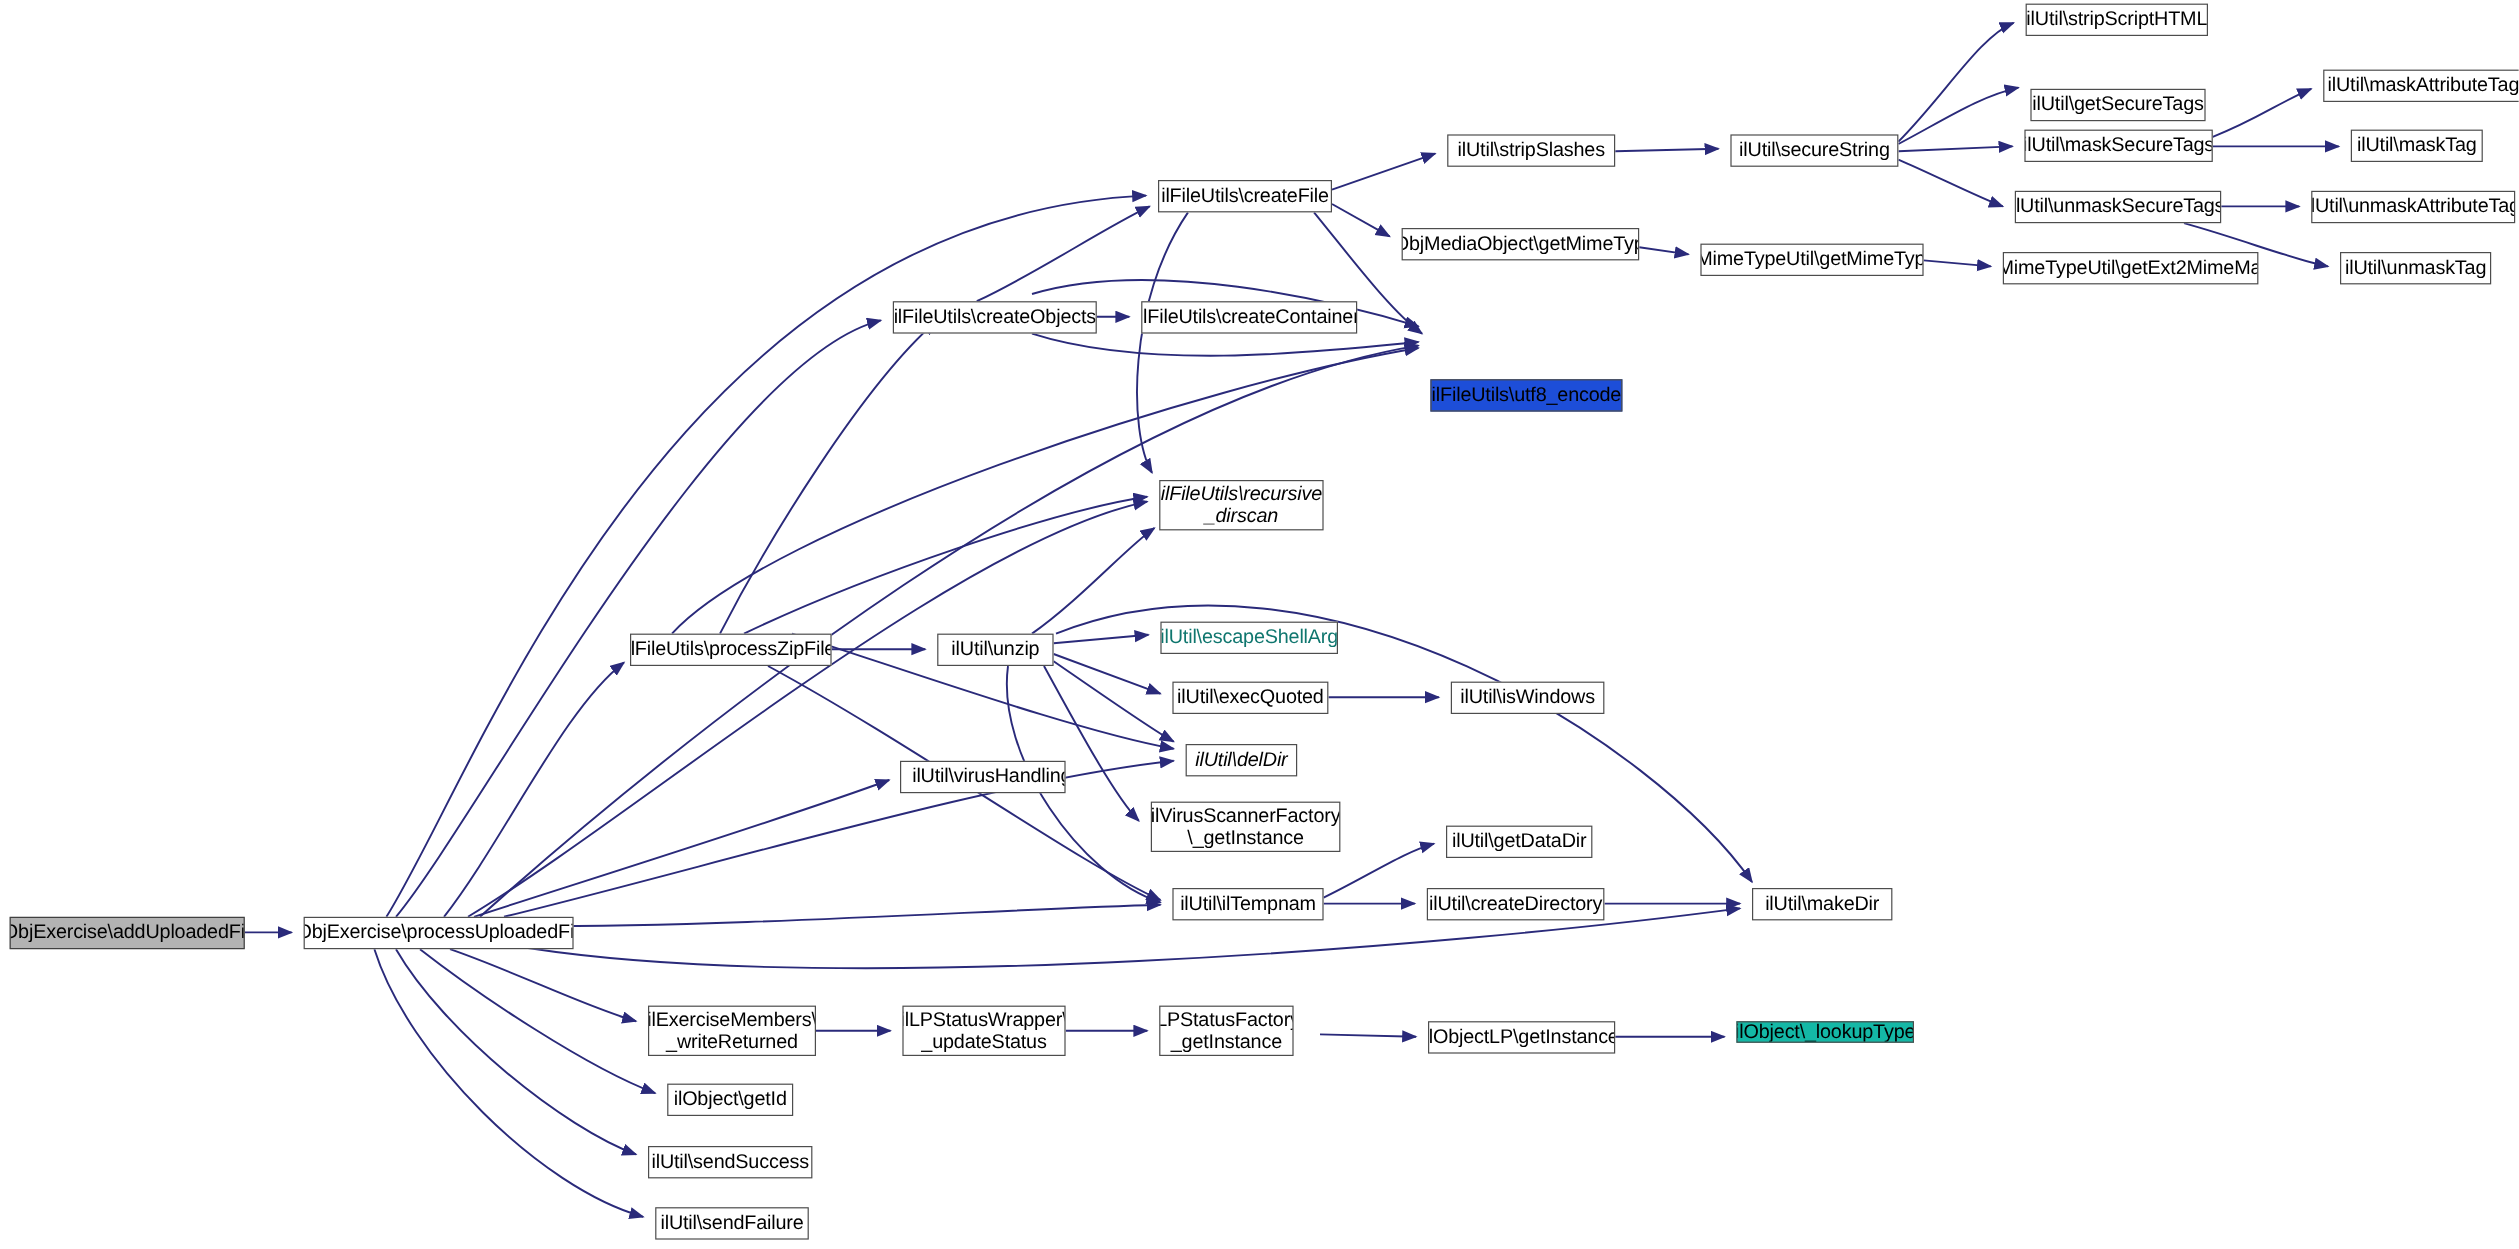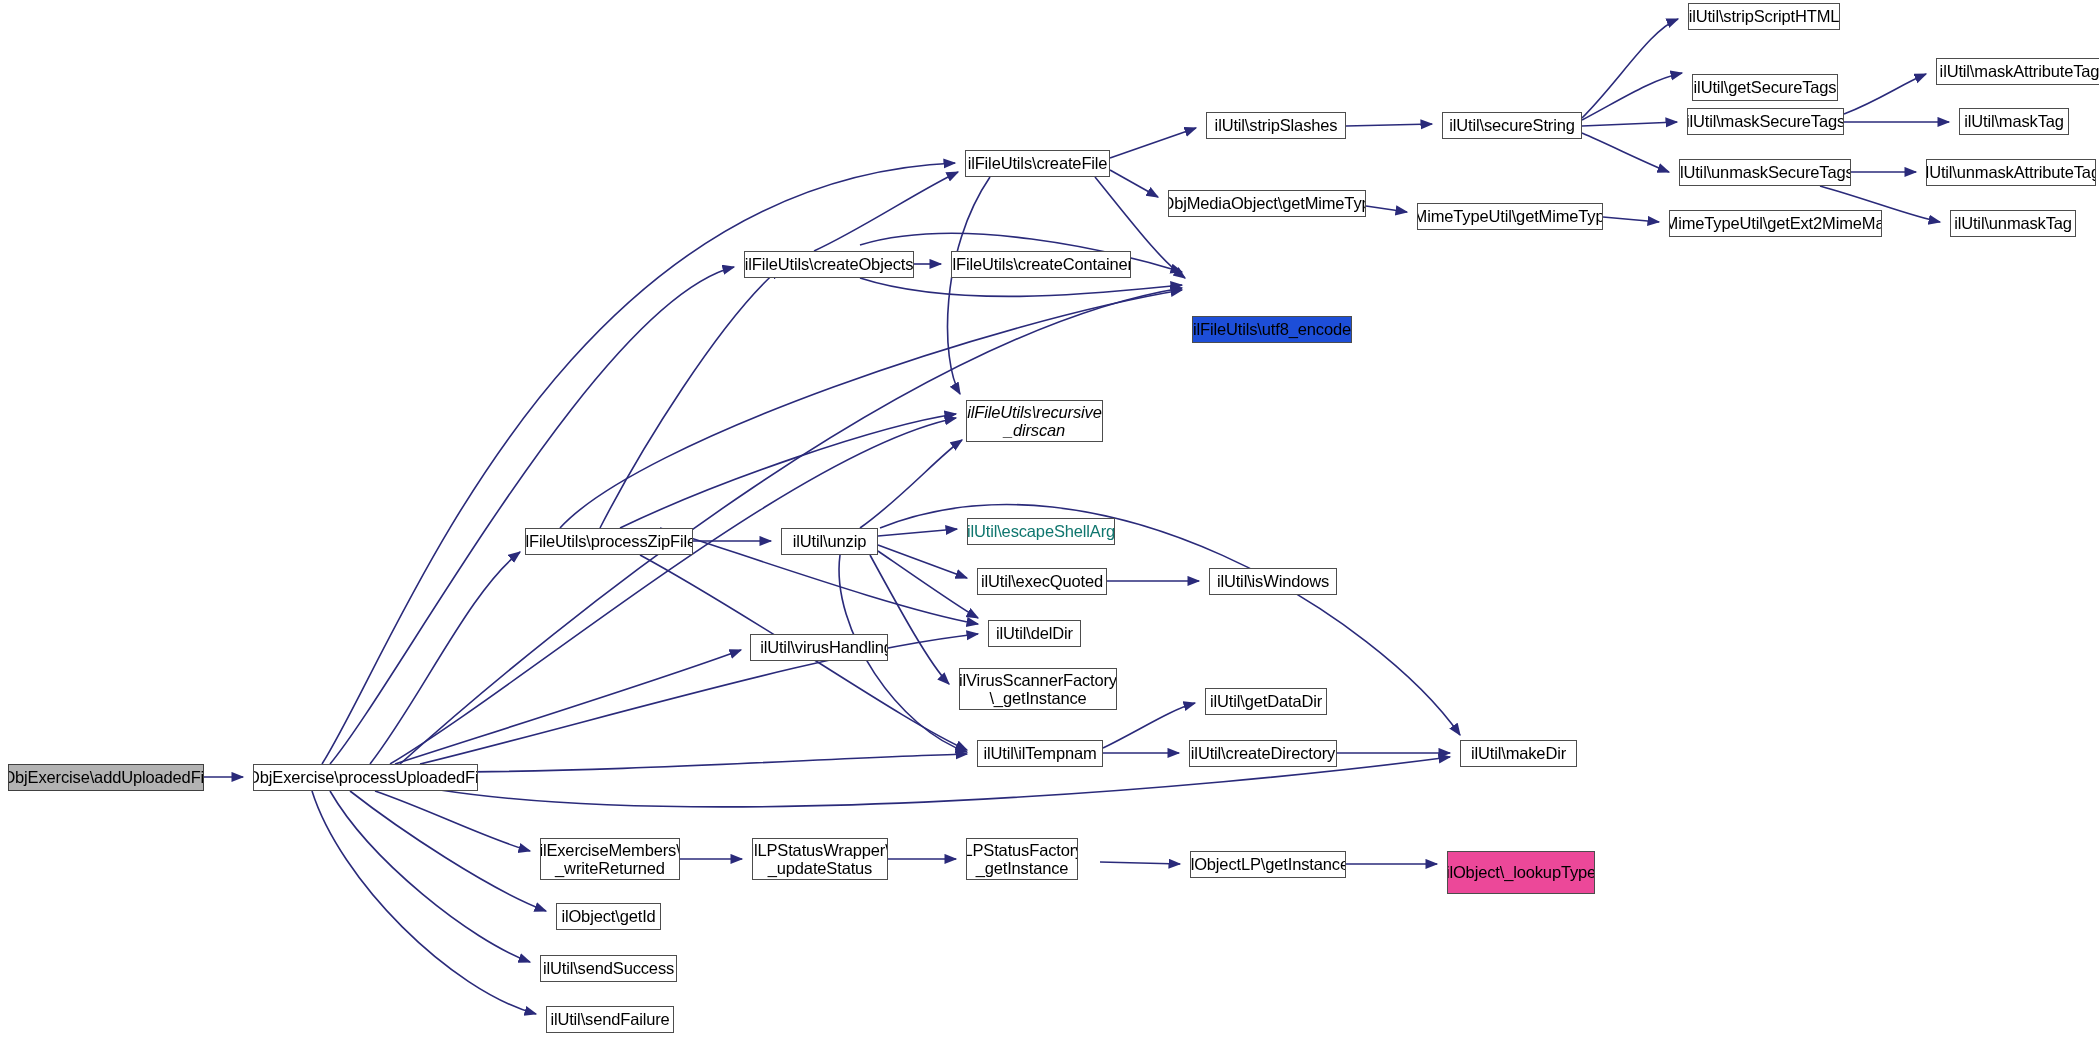--- a/index.html
+++ b/index.html
@@ -114,32 +114,32 @@
       <div class="node" style="left: 951px; top: 251px; width: 180px; height: 27px; border-color: rgb(77, 77, 77); background: rgb(255, 255, 255); color: rgb(0, 0, 0);"><span>ilFileUtils\createContainer</span></div>
       <div class="node" style="left: 1192px; top: 272px; width: 160px; height: 27px; border-color: rgb(77, 77, 77); background: #1d4ed8; color: rgb(0, 0, 0); margin-top: 44px;"><span>ilFileUtils\utf8_encode</span></div>
       <div class="node" style="left: 966px; top: 400px; width: 137px; height: 42px; border-color: rgb(77, 77, 77); background: rgb(255, 255, 255); color: rgb(0, 0, 0); font-style: italic;"><span>ilFileUtils\recursive
 _dirscan</span></div>
       <div class="node" style="left: 525px; top: 528px; width: 168px; height: 27px; border-color: rgb(77, 77, 77); background: rgb(255, 255, 255); color: rgb(0, 0, 0);"><span>ilFileUtils\processZipFile</span></div>
       <div class="node" style="left: 781px; top: 528px; width: 97px; height: 27px; border-color: rgb(77, 77, 77); background: rgb(255, 255, 255); color: rgb(0, 0, 0);"><span>ilUtil\unzip</span></div>
       <div class="node" style="left: 967px; top: 518px; width: 148px; height: 27px; border-color: rgb(77, 77, 77); background: rgb(255, 255, 255); color: #0f766e;"><span>ilUtil\escapeShellArg</span></div>
       <div class="node" style="left: 977px; top: 568px; width: 130px; height: 27px; border-color: rgb(77, 77, 77); background: rgb(255, 255, 255); color: rgb(0, 0, 0);"><span>ilUtil\execQuoted</span></div>
       <div class="node" style="left: 1209px; top: 568px; width: 128px; height: 27px; border-color: rgb(77, 77, 77); background: rgb(255, 255, 255); color: rgb(0, 0, 0);"><span>ilUtil\isWindows</span></div>
       <div class="node" style="left: 750px; top: 634px; width: 138px; height: 27px; border-color: rgb(77, 77, 77); background: rgb(255, 255, 255); color: rgb(0, 0, 0); padding-left: 15px;"><span>ilUtil\virusHandling</span></div>
-      <div class="node" style="left: 988px; top: 620px; width: 93px; height: 27px; border-color: rgb(77, 77, 77); background: rgb(255, 255, 255); color: rgb(0, 0, 0);"><span>ilUtil\delDir</span></div>
+      <div class="node" style="left: 988px; top: 620px; width: 93px; height: 27px; border-color: rgb(77, 77, 77); background: rgb(255, 255, 255); color: rgb(0, 0, 0); font-style: italic;"><span>ilUtil\delDir</span></div>
       <div class="node" style="left: 959px; top: 668px; width: 158px; height: 42px; border-color: rgb(77, 77, 77); background: rgb(255, 255, 255); color: rgb(0, 0, 0);"><span>ilVirusScannerFactory
 \_getInstance</span></div>
       <div class="node" style="left: 977px; top: 740px; width: 126px; height: 27px; border-color: rgb(77, 77, 77); background: rgb(255, 255, 255); color: rgb(0, 0, 0);"><span>ilUtil\ilTempnam</span></div>
       <div class="node" style="left: 1205px; top: 688px; width: 122px; height: 27px; border-color: rgb(77, 77, 77); background: rgb(255, 255, 255); color: rgb(0, 0, 0);"><span>ilUtil\getDataDir</span></div>
       <div class="node" style="left: 1189px; top: 740px; width: 148px; height: 27px; border-color: rgb(77, 77, 77); background: rgb(255, 255, 255); color: rgb(0, 0, 0);"><span>ilUtil\createDirectory</span></div>
       <div class="node" style="left: 1460px; top: 740px; width: 117px; height: 27px; border-color: rgb(77, 77, 77); background: rgb(255, 255, 255); color: rgb(0, 0, 0);"><span>ilUtil\makeDir</span></div>
       <div class="node" style="left: 540px; top: 838px; width: 140px; height: 42px; border-color: rgb(77, 77, 77); background: rgb(255, 255, 255); color: rgb(0, 0, 0);"><span>ilExerciseMembers\
 _writeReturned</span></div>
       <div class="node" style="left: 752px; top: 838px; width: 136px; height: 42px; border-color: rgb(77, 77, 77); background: rgb(255, 255, 255); color: rgb(0, 0, 0);"><span>ilLPStatusWrapper\
 _updateStatus</span></div>
       <div class="node" style="left: 966px; top: 838px; width: 112px; height: 42px; border-color: rgb(77, 77, 77); background: rgb(255, 255, 255); color: rgb(0, 0, 0);"><span>ilLPStatusFactory\
 _getInstance</span></div>
       <div class="node" style="left: 1190px; top: 851px; width: 156px; height: 27px; border-color: rgb(77, 77, 77); background: rgb(255, 255, 255); color: rgb(0, 0, 0);"><span>ilObjectLP\getInstance</span></div>
-      <div class="node" style="left: 1447px; top: 851px; width: 148px; height: 43px; border-color: rgb(77, 77, 77); background: #ec4899; color: rgb(0, 0, 0);"><span>ilObject\_lookupType</span></div>
+      <div class="node" style="left: 1447px; top: 851px; width: 148px; height: 18px; border-color: rgb(77, 77, 77); background: #14b8a6; color: rgb(0, 0, 0);"><span>ilObject\_lookupType</span></div>
       <div class="node" style="left: 556px; top: 903px; width: 105px; height: 27px; border-color: rgb(77, 77, 77); background: rgb(255, 255, 255); color: rgb(0, 0, 0);"><span>ilObject\getId</span></div>
       <div class="node" style="left: 540px; top: 955px; width: 137px; height: 27px; border-color: rgb(77, 77, 77); background: rgb(255, 255, 255); color: rgb(0, 0, 0);"><span>ilUtil\sendSuccess</span></div>
       <div class="node" style="left: 546px; top: 1006px; width: 128px; height: 27px; border-color: rgb(77, 77, 77); background: rgb(255, 255, 255); color: rgb(0, 0, 0);"><span>ilUtil\sendFailure</span></div>
     </div>
 </div>
 
 </body></html>

